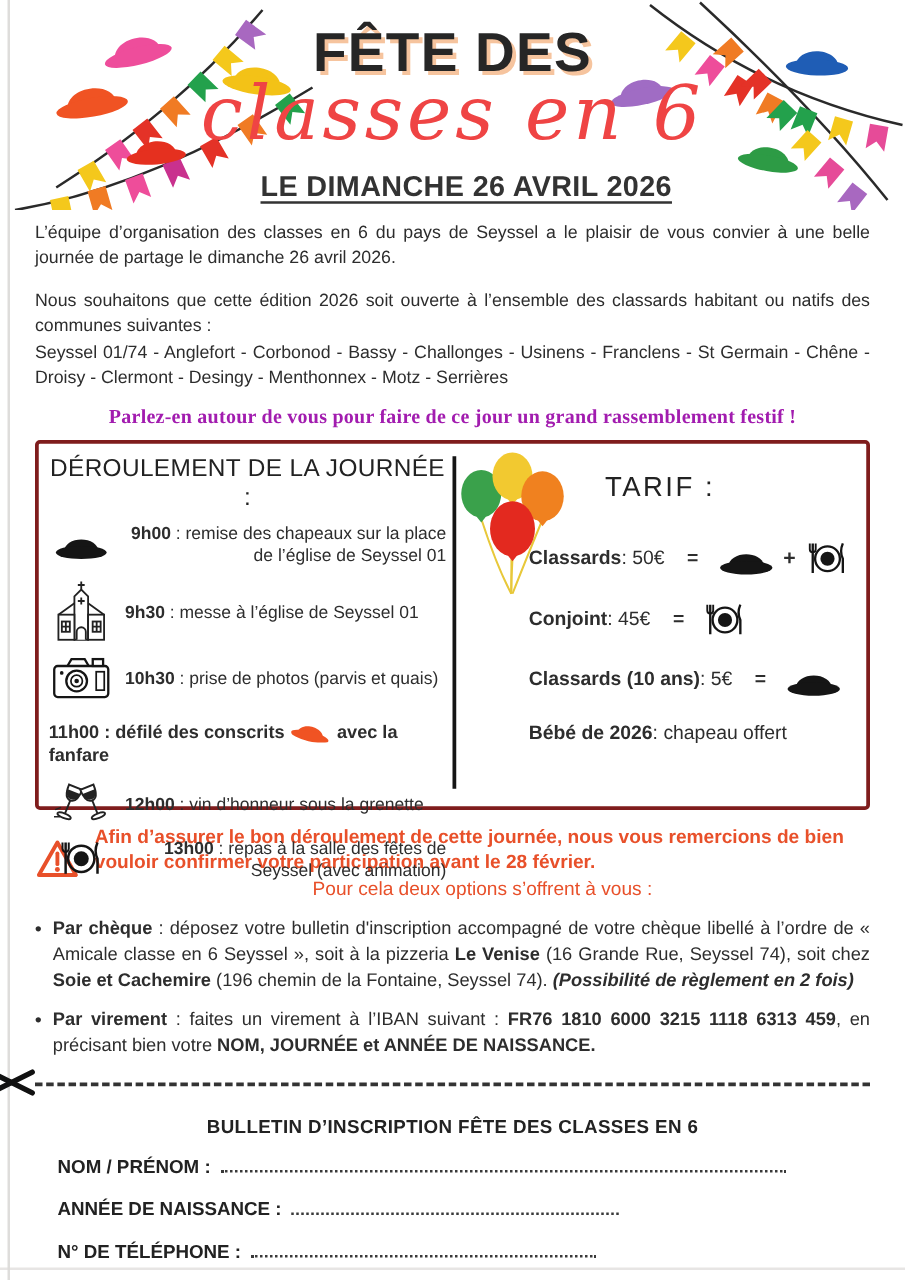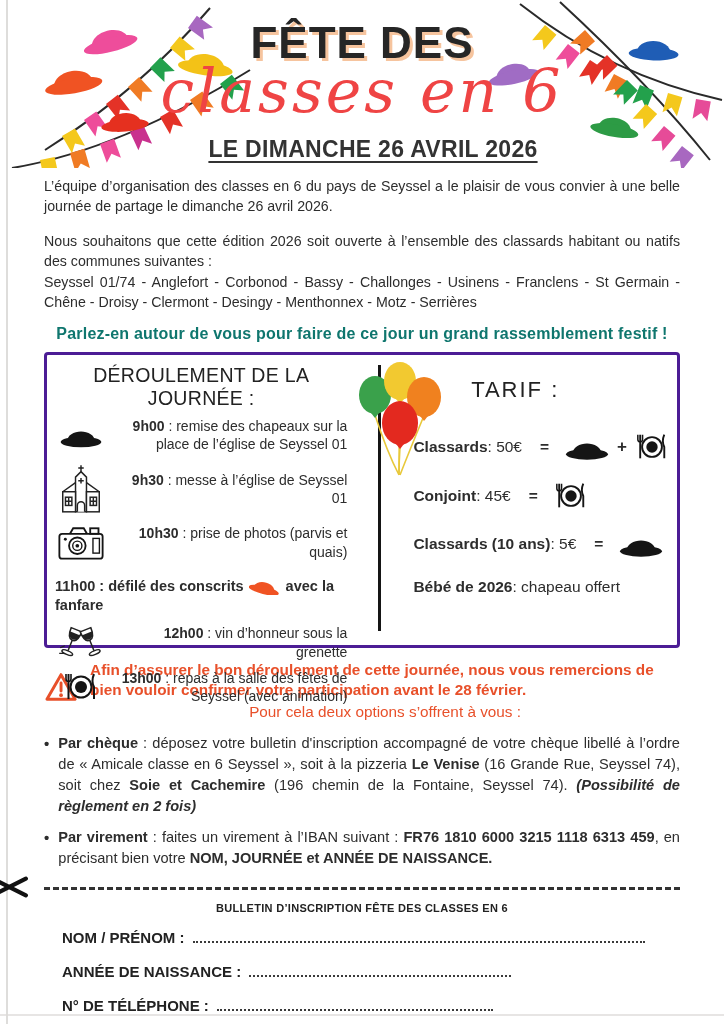--- a/index.html
+++ b/index.html
@@ -25,33 +25,33 @@
     font-family:"DejaVu Serif", serif; font-style:italic;
     font-size:60px; letter-spacing:3px; color:#ef4444;
   }
   .title-date {
     position:absolute; top:136px; left:11px; width:100%; text-align:center;
     font-size:23px; font-weight:bold; color:#333;
     text-decoration:underline; text-underline-offset:4px; letter-spacing:.3px;
   }
 
   
-  .content { padding:0 44px; }
+  .content { padding:0 28px; }
   .para { font-size:14.2px; line-height:1.42; text-align:justify; }
   .p1 { margin-top:8px; }
   .p2 { margin-top:15px; }
   .callout {
-    margin-top:13px; text-align:center; color:#0f766e;
-    font-weight:bold; font-size:16px; letter-spacing:.2px;
+    margin-top:13px; text-align:center; color:#a21caf;
+    font-weight:bold; font-size:16px; letter-spacing:.2px;font-family:Liberation Serif, serif;
   }
 
   
   .main-box {
     margin-top:9px; position:relative; display:flex;
-    border:3px solid #4c1d95; border-radius:4px; height:296px; background:#fff;
+    border:3px solid #7f1d1d; border-radius:4px; height:296px; background:#fff;
   }
   .col-left { width:332px; padding:6px 6px 6px 8px; }
   .col-divider { position:absolute; left:331px; top:10px; bottom:14px; width:3px; background:#151515; }
   .col-right { flex:1; position:relative; padding:6px 8px; }
 
   .prog-title { text-align:center; font-size:19.5px; letter-spacing:.3px; margin:3px 0 7px; color:#222; }
   .sched-row { display:flex; align-items:center; gap:9px;text-align:right; }
   .sched-icon { width:52px; min-width:52px; display:flex; justify-content:center; }
   .sched-text { font-size:14px; line-height:1.3; }
   .sched-text .time { font-weight:bold; }
@@ -82,21 +82,21 @@
   .bullet { display:flex; gap:9px; margin-top:10px; }
   .bullet-dot { font-weight:bold; font-size:15px; line-height:1.45; }
   .bullet-text { font-size:14.6px; line-height:1.45; text-align:justify; }
   .bullet-text .b { font-weight:bold; }
   .bullet-text .i { font-style:italic; }
 
   
   .cut-section { margin-top:18px; position:relative; }
   .cut-line { border-top:3px dashed #333; }
   .scissors { position:absolute; left:-17px; top:-19px; }
-  .form-title { text-align:center; margin-top:12px; font-size:11px; font-weight:bold; letter-spacing:.3px; color:#222; }
+  .form-title { text-align:center; margin-top:24px; font-size:15px; font-weight:bold; letter-spacing:.3px; color:#222; }
   .form-fields { margin:15px 0 0 18px; }
   .form-row { display:flex; align-items:baseline; font-size:15px; font-weight:bold; margin-bottom:17px; color:#222; }
   .dots { border-bottom:2.5px dotted #3a3a3a; height:.85em; margin-left:8px; }
   .dots.w1 { width:452px; }
   .dots.w2 { width:262px; }
   .dots.w3 { width:276px; }
 </style>
 </head>
 <body>
 

